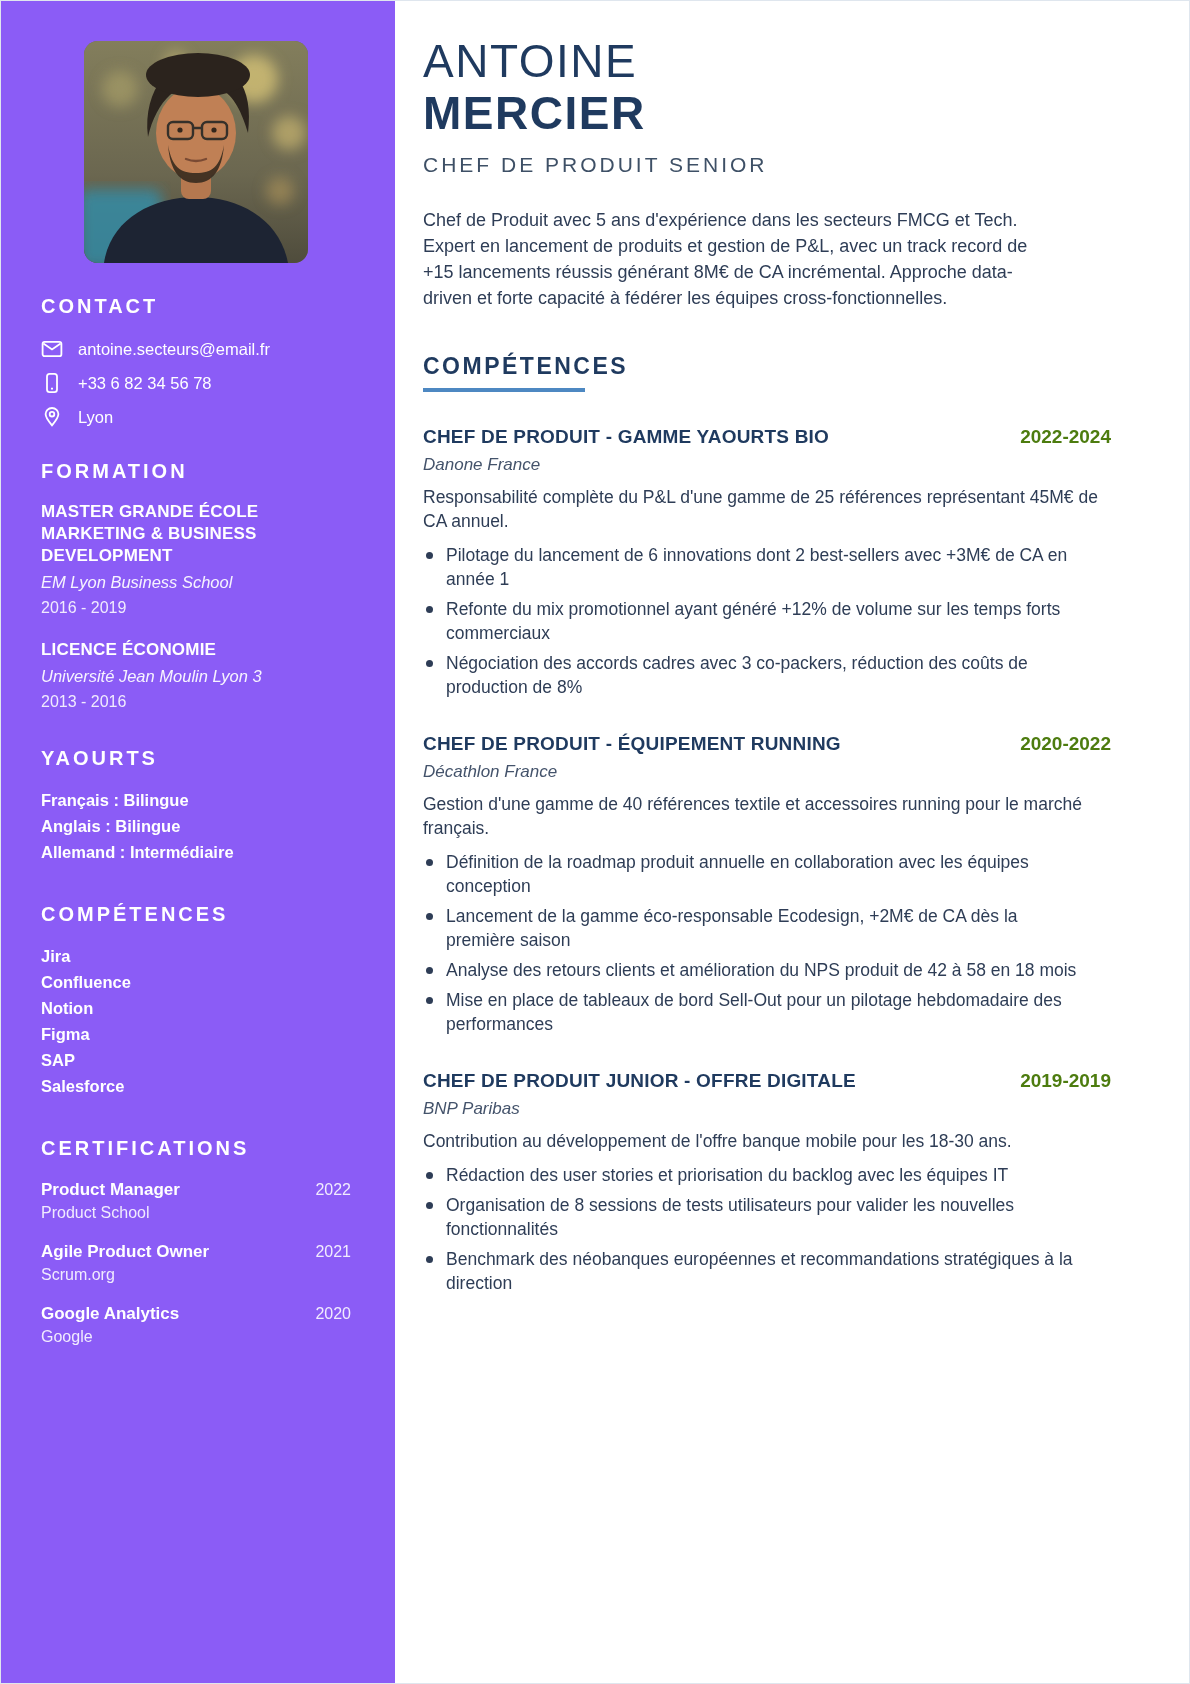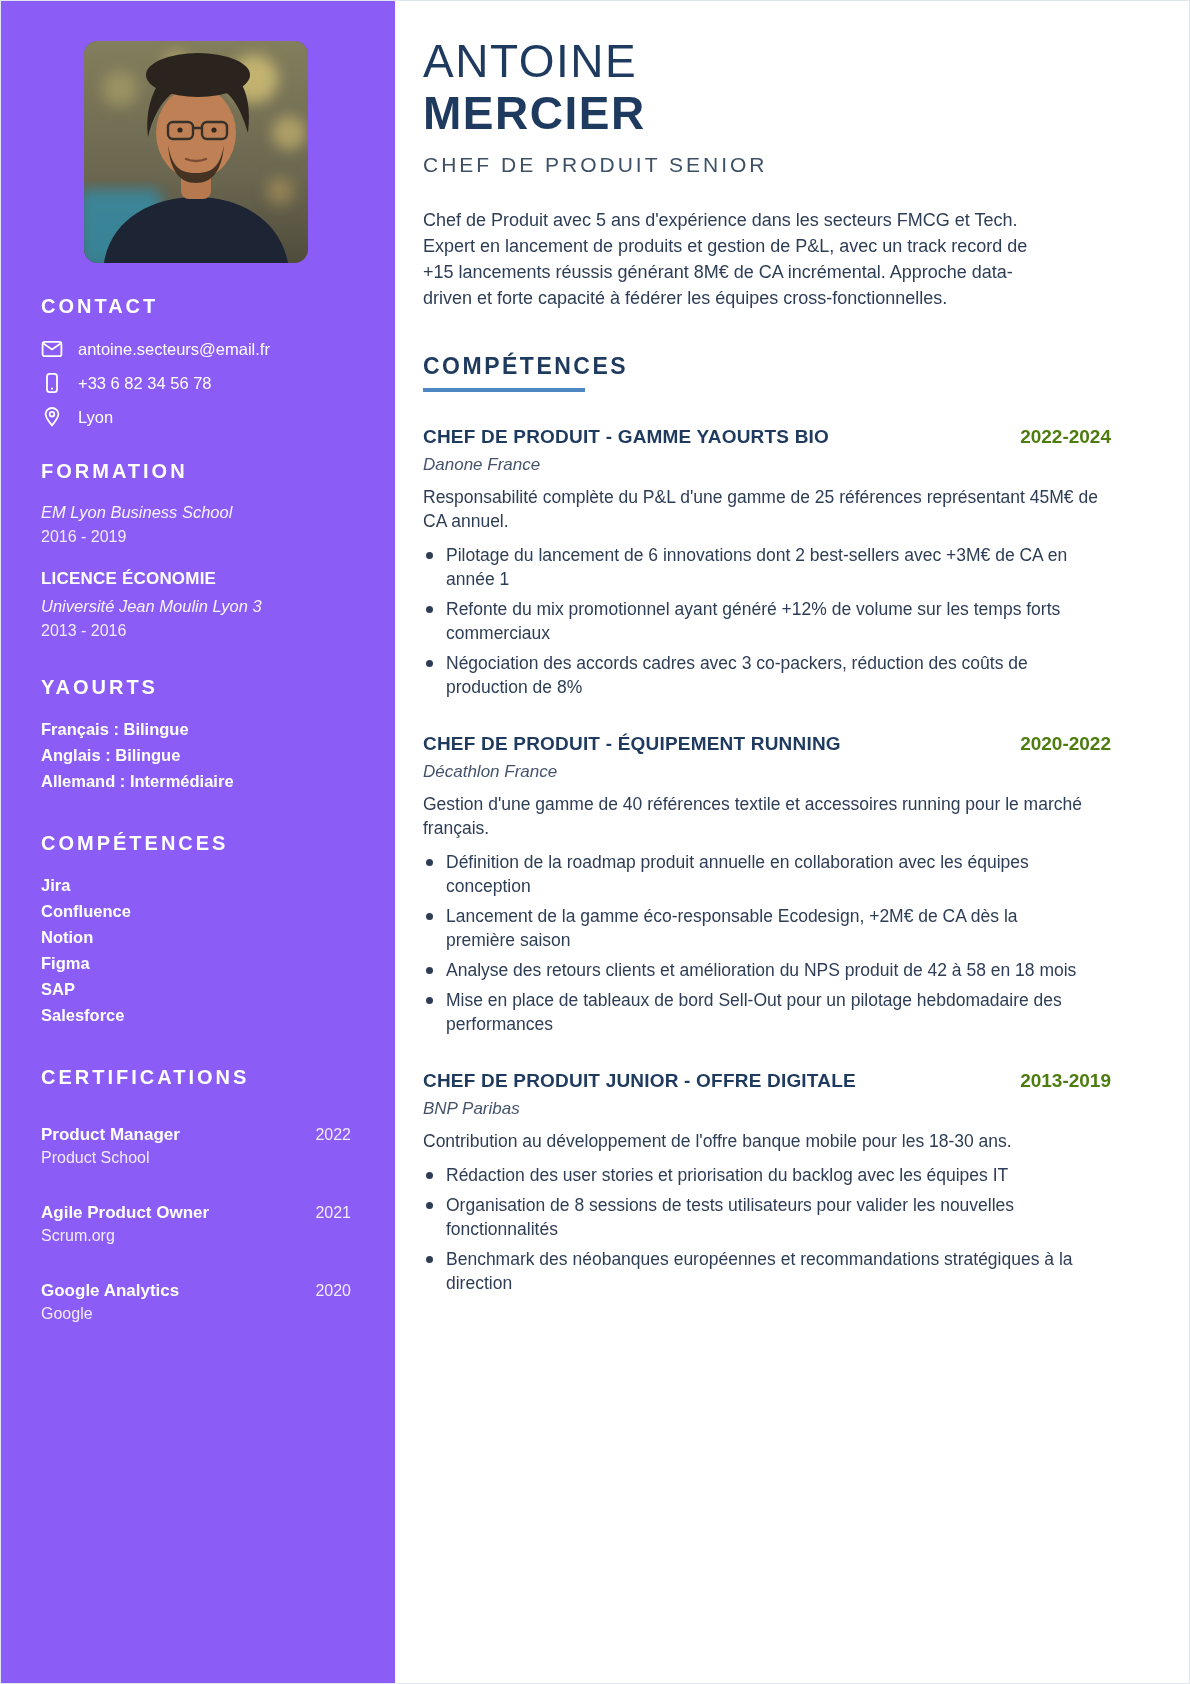--- a/index.html
+++ b/index.html
@@ -18,21 +18,21 @@
   .sec-formation{margin-top:32px;}
   .f-entry{margin-top:18px;}
   .f-entry + .f-entry{margin-top:22px;}
   .f-title{font-size:17px;font-weight:700;line-height:1.28;letter-spacing:.2px;}
   .f-school{font-style:italic;font-size:16.5px;color:rgba(255,255,255,.93);margin-top:5px;line-height:1.35;max-width:300px;}
   .f-dates{font-size:16px;color:rgba(255,255,255,.88);margin-top:5px;}
   .sec-langues{margin-top:36px;}
   .sec-competences{margin-top:38px;}
   .simple-list{list-style:none;padding:0;margin:17px 0 0;font-size:16.5px;line-height:26px;font-weight:bold;}
   .sec-certifications{margin-top:38px;}
-  .cert{margin-top:36px;}
+  .cert{margin-top:20px;}
   .cert-row{display:flex;justify-content:space-between;align-items:baseline;}
   .cert-name{font-size:17px;font-weight:700;}
   .cert-year{font-size:16px;color:rgba(255,255,255,.88);}
   .cert-org{font-size:16px;color:rgba(255,255,255,.88);margin-top:4px;}
 
   
   .main{flex:1;padding:34px 78px 40px 28px;box-sizing:border-box;color:#2E3D56;}
   .name{margin:0;color:#1F3A5F;font-size:46px;line-height:1.14;letter-spacing:1.5px;}
   .name .fn{display:block;font-weight:500;}
   .name .ln{display:block;font-weight:800;}
@@ -123,20 +123,21 @@
               </svg>
           </span>
           <span>Lyon</span>
         </li>
       </ul>
     </section>
 
     <section class="sec-formation">
       <h2 class="sb-h">FORMATION</h2>
       <div class="f-entry">
+        <div class="f-title">MASTER GRANDE ÉCOLE MARKETING &amp; BUSINESS DEVELOPMENT</div>
         <div class="f-school">EM Lyon Business School</div>
         <div class="f-dates">2016 - 2019</div>
       </div>
       <div class="f-entry">
         <div class="f-title">LICENCE ÉCONOMIE</div>
         <div class="f-school">Université Jean Moulin Lyon 3</div>
         <div class="f-dates">2013 - 2016</div>
       </div>
     </section>
 
@@ -227,21 +228,21 @@
           <li>Définition de la roadmap produit annuelle en collaboration avec les équipes conception</li>
           <li>Lancement de la gamme éco-responsable Ecodesign, +2M€ de CA dès la première saison</li>
           <li>Analyse des retours clients et amélioration du NPS produit de 42 à 58 en 18 mois</li>
           <li>Mise en place de tableaux de bord Sell-Out pour un pilotage hebdomadaire des performances</li>
         </ul>
       </article>
 
       <article class="job">
         <div class="job-head">
           <h3 class="job-title">CHEF DE PRODUIT JUNIOR - OFFRE DIGITALE</h3>
-          <span class="job-dates">2013-2019</span>
+          <span class="job-dates">2019-2019</span>
         </div>
         <div class="job-company">BNP Paribas</div>
         <p class="job-desc">Contribution au développement de l'offre banque mobile pour les 18-30 ans.</p>
         <ul class="job-bullets">
           <li>Rédaction des user stories et priorisation du backlog avec les équipes IT</li>
           <li>Organisation de 8 sessions de tests utilisateurs pour valider les nouvelles fonctionnalités</li>
           <li>Benchmark des néobanques européennes et recommandations stratégiques à la direction</li>
         </ul>
       </article>
 

